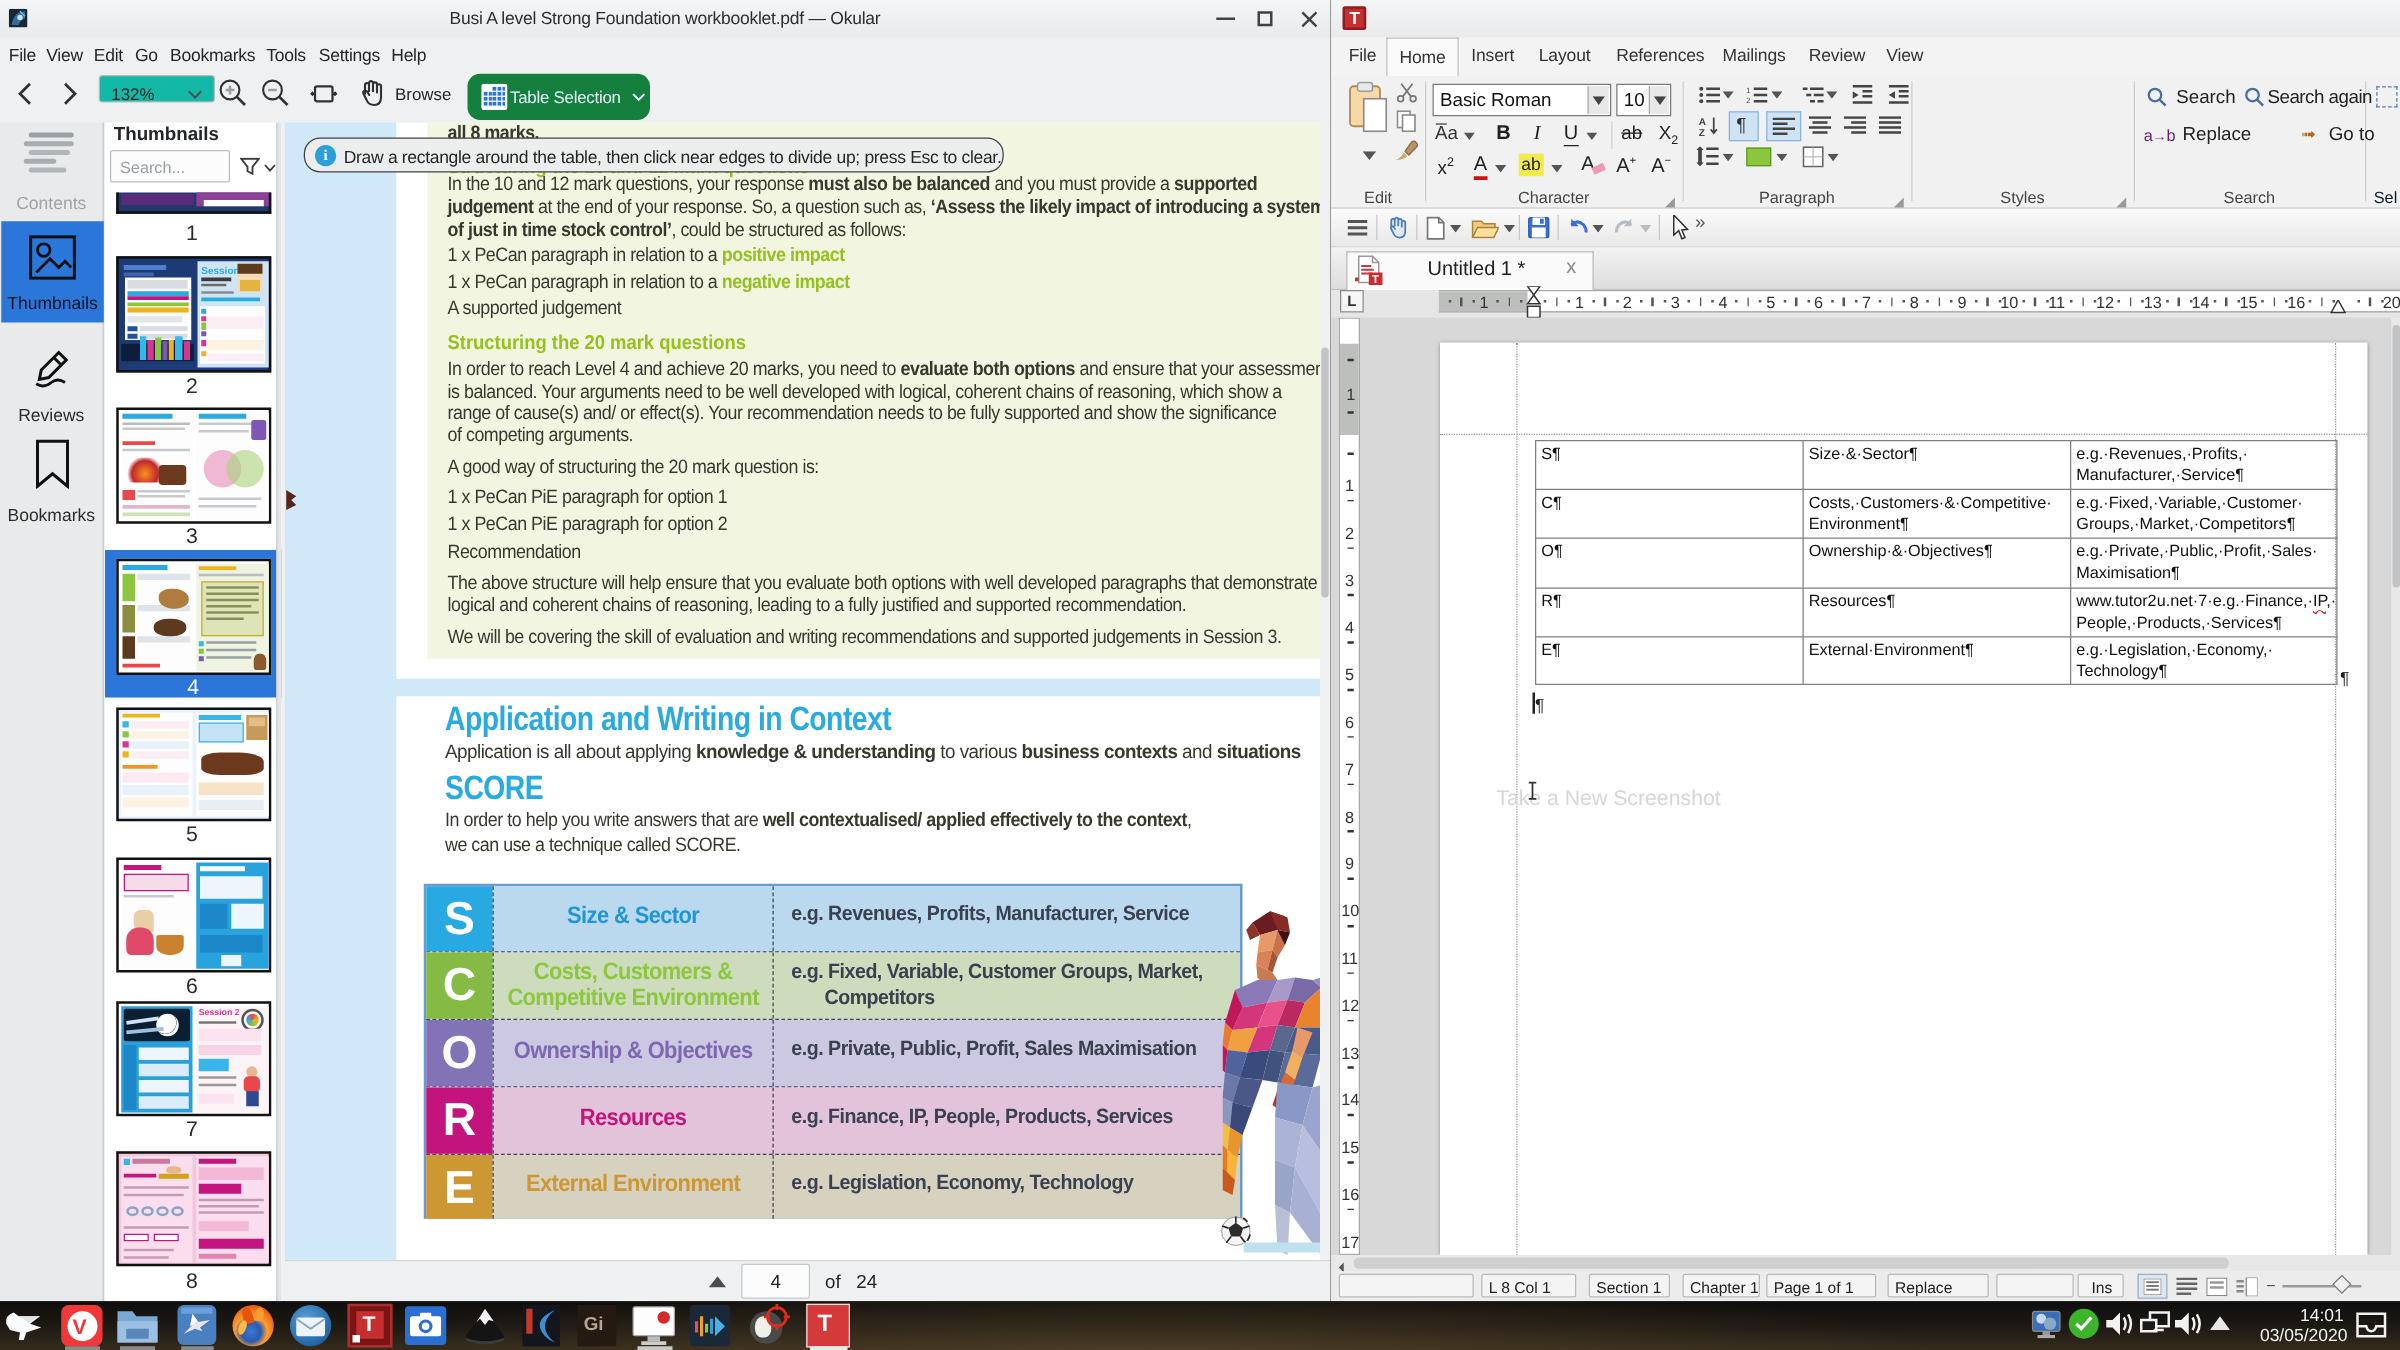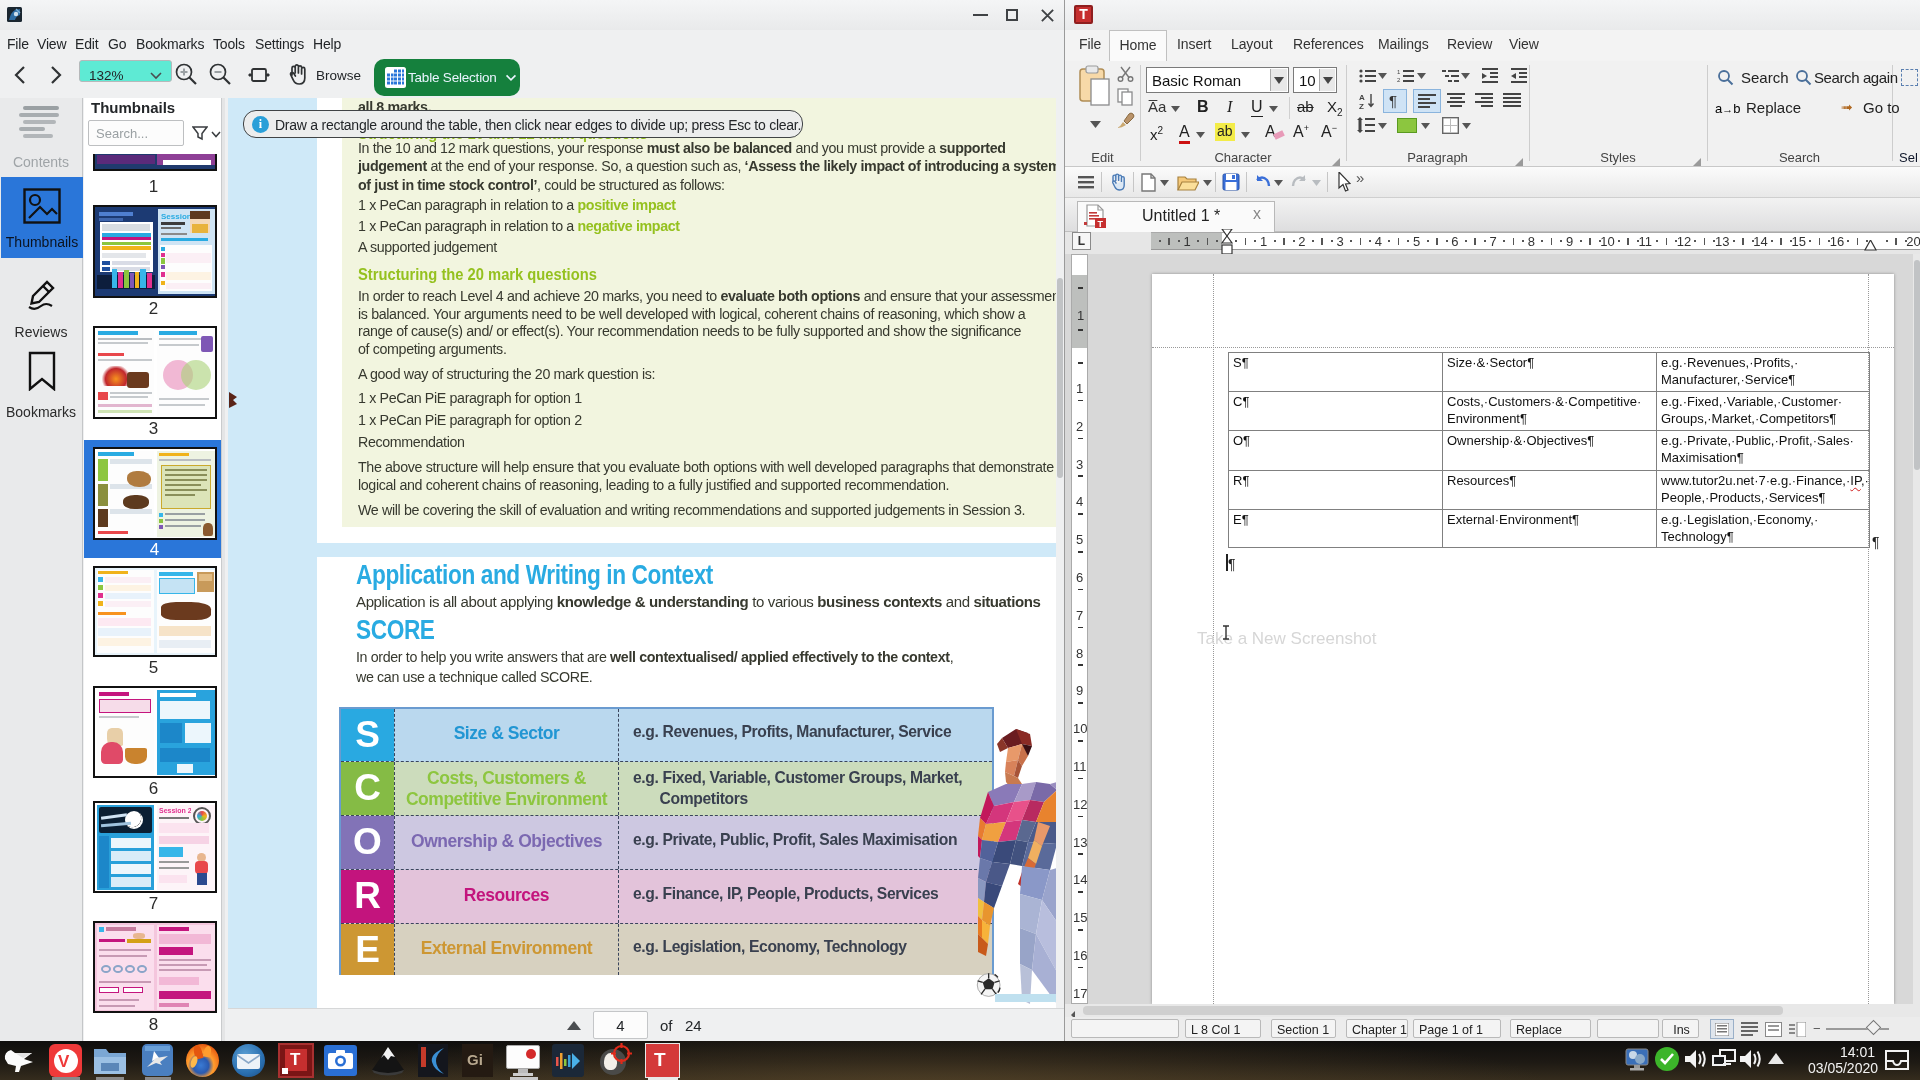--- a/index.html
+++ b/index.html
@@ -45,20 +45,21 @@
 <div id="desktop">
 
   <div id="okular">
     <div id="ok-title">
       <svg class="abs" style="left:7px;top:7px" width="15" height="15" viewBox="0 0 15 15">
           <rect x="0" y="0" width="15" height="15" rx="1.5" fill="#1a2630"></rect>
           <path d="M2 13 Q4 5 8 3 L13 2 L13 8 Q9 9 8 13 Z" fill="#2e6da4"></path>
           <path d="M9 2 L13 6" stroke="#7ab0d8" stroke-width="1.4"></path>
           <circle cx="9" cy="7" r="2.2" fill="#cfe0ec"></circle>
         </svg>
+      <div class="abs" style="left:0;right:0;top:6px;text-align:center;">Busi A level Strong Foundation workbooklet.pdf — Okular</div>
       <div class="abs" style="left:973px;top:14px;width:15px;height:2px;background:#3f4245"></div>
       <div class="abs" style="left:1006px;top:9px;width:12px;height:12px;border:2px solid #3f4245"></div>
       <svg class="abs" style="left:1040px;top:8px" width="15" height="15" viewBox="0 0 16 16">
           <path d="M2 2 L14 14 M14 2 L2 14" stroke="#3f4245" stroke-width="2"></path>
         </svg>
     </div>
     <div id="ok-menu">
       <span class="abs" style="left:7px;top:6px">File</span>
       <span class="abs" style="left:37px;top:6px">View</span>
       <span class="abs" style="left:75px;top:6px">Edit</span>
@@ -68,21 +69,21 @@
       <span class="abs" style="left:255px;top:6px">Settings</span>
       <span class="abs" style="left:313px;top:6px">Help</span>
     </div>
     <div id="ok-toolbar">
       <svg class="abs" style="left:8px;top:5px" width="26" height="26" viewBox="0 0 26 26">
           <path d="M16 5 L8 13 L16 21" stroke="#2f3234" stroke-width="2.2" fill="none"></path>
         </svg>
       <svg class="abs" style="left:42px;top:5px" width="26" height="26" viewBox="0 0 26 26">
           <path d="M10 5 L18 13 L10 21" stroke="#2f3234" stroke-width="2.2" fill="none"></path>
         </svg>
-      <div class="abs" style="left:79px;top:3px;width:93px;height:22px;background:#5eead4;border:1px solid #b6b8ba;border-radius:3px;">
+      <div class="abs" style="left:79px;top:3px;width:93px;height:22px;background:#14b8a6;border:1px solid #b6b8ba;border-radius:3px;">
         <span class="abs" style="left:9px;top:7px;font-size:13.5px;color:#232629">132%</span>
         <svg class="abs" style="left:70px;top:11px" width="12" height="8" viewBox="0 0 12 8">
             <path d="M1 1 L6 6 L11 1" stroke="#4a4d50" stroke-width="1.6" fill="none"></path>
           </svg>
       </div>
       <svg class="abs" style="left:172px;top:4px" width="28" height="28" viewBox="0 0 28 28">
           <circle cx="12" cy="11" r="7.5" stroke="#2f3234" stroke-width="1.7" fill="none"></circle>
           <path d="M17.5 16.5 L24 23" stroke="#2f3234" stroke-width="2.2"></path>
           <path d="M8.5 11 H15.5 M12 7.5 V14.5" stroke="#9aa0a3" stroke-width="2"></path>
         </svg>
@@ -798,21 +799,21 @@
       <svg class="abs" style="left:652px;top:8px" width="17" height="17" viewBox="0 0 17 17">
           <circle cx="7" cy="7" r="5" stroke="#4a6f9a" stroke-width="1.8" fill="none"></circle>
           <path d="M10.5 10.5 L15.5 15.5" stroke="#4a6f9a" stroke-width="2"></path>
         </svg>
       <span class="abs" style="left:676px;top:8px;font-size:15px;color:#222">Search</span>
       <svg class="abs" style="left:730px;top:8px" width="17" height="17" viewBox="0 0 17 17">
           <circle cx="7" cy="7" r="5" stroke="#4a6f9a" stroke-width="1.8" fill="none"></circle>
           <path d="M10.5 10.5 L15.5 15.5" stroke="#4a6f9a" stroke-width="2"></path>
         </svg>
       <span class="abs" style="left:749px;top:8px;font-size:15px;letter-spacing:-0.4px;color:#222">Search again</span>
-      <span class="abs" style="left:650px;top:40px;font-size:13px;color:#000000">a<span style="font-size:11px">→</span>b</span>
+      <span class="abs" style="left:650px;top:40px;font-size:13px;color:#701a75">a<span style="font-size:11px">→</span>b</span>
       <span class="abs" style="left:681px;top:38px;font-size:15px;color:#222">Replace</span>
       <span class="abs" style="left:776px;top:38px;font-size:14px;color:#b06820">➟</span>
       <span class="abs" style="left:798px;top:38px;font-size:15px;color:#222">Go to</span>
       
       <div class="abs" style="left:836px;top:8px;width:17px;height:17px;border:1.5px dashed #5a7fb0"></div>
     </div>
     <div id="tm-quick">
       <svg class="abs" style="left:13px;top:9px" width="16" height="13" viewBox="0 0 16 13">
           <g fill="#555">
             <rect x="0" y="0" width="16" height="2.4"></rect>

